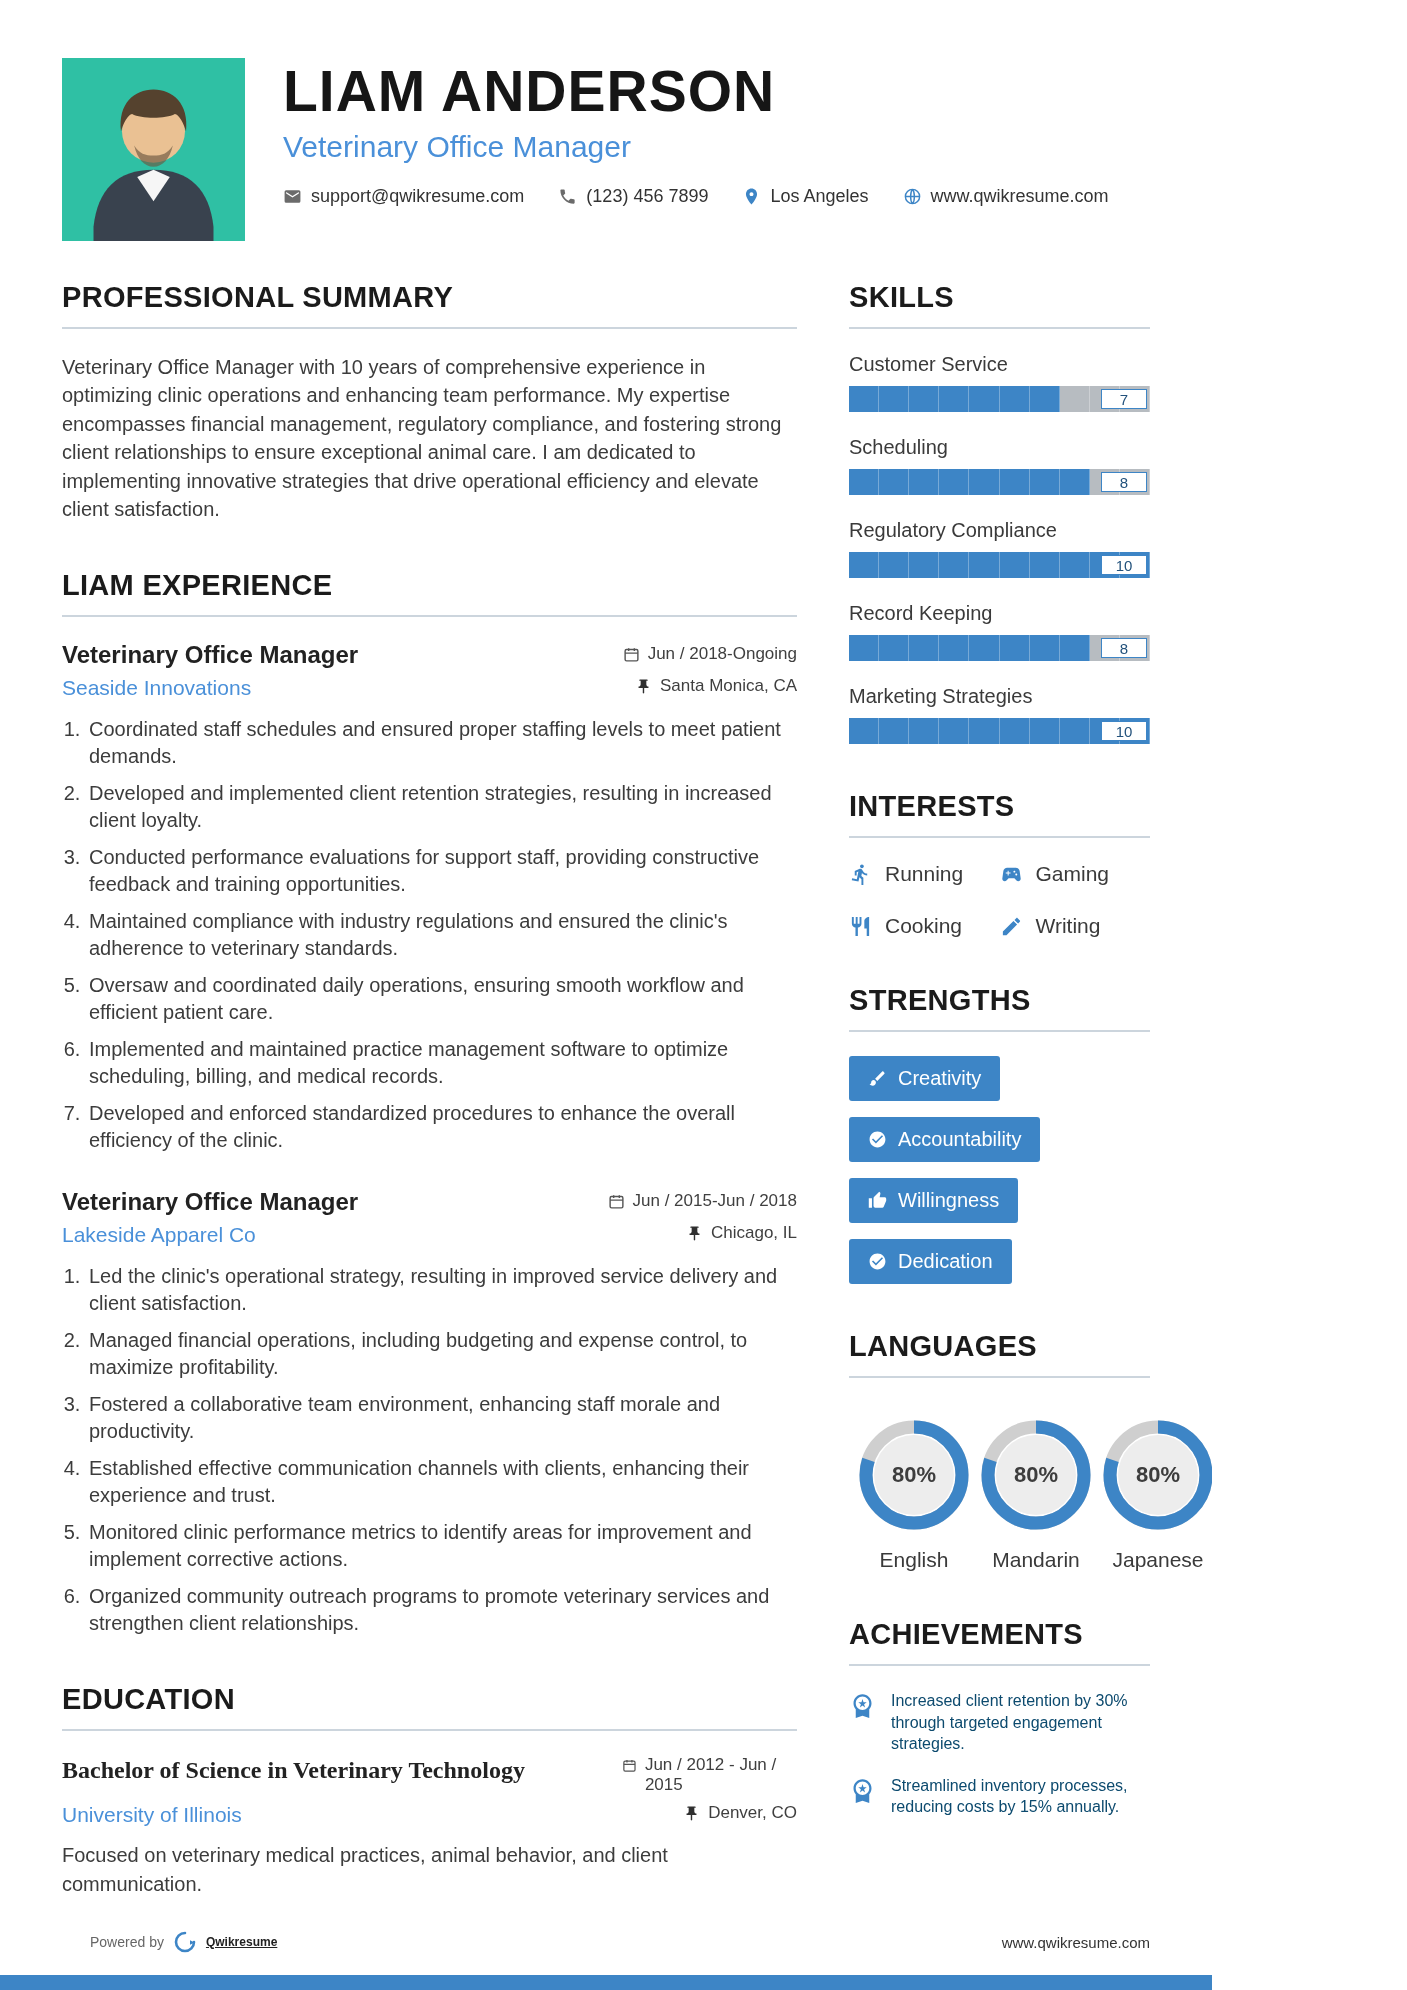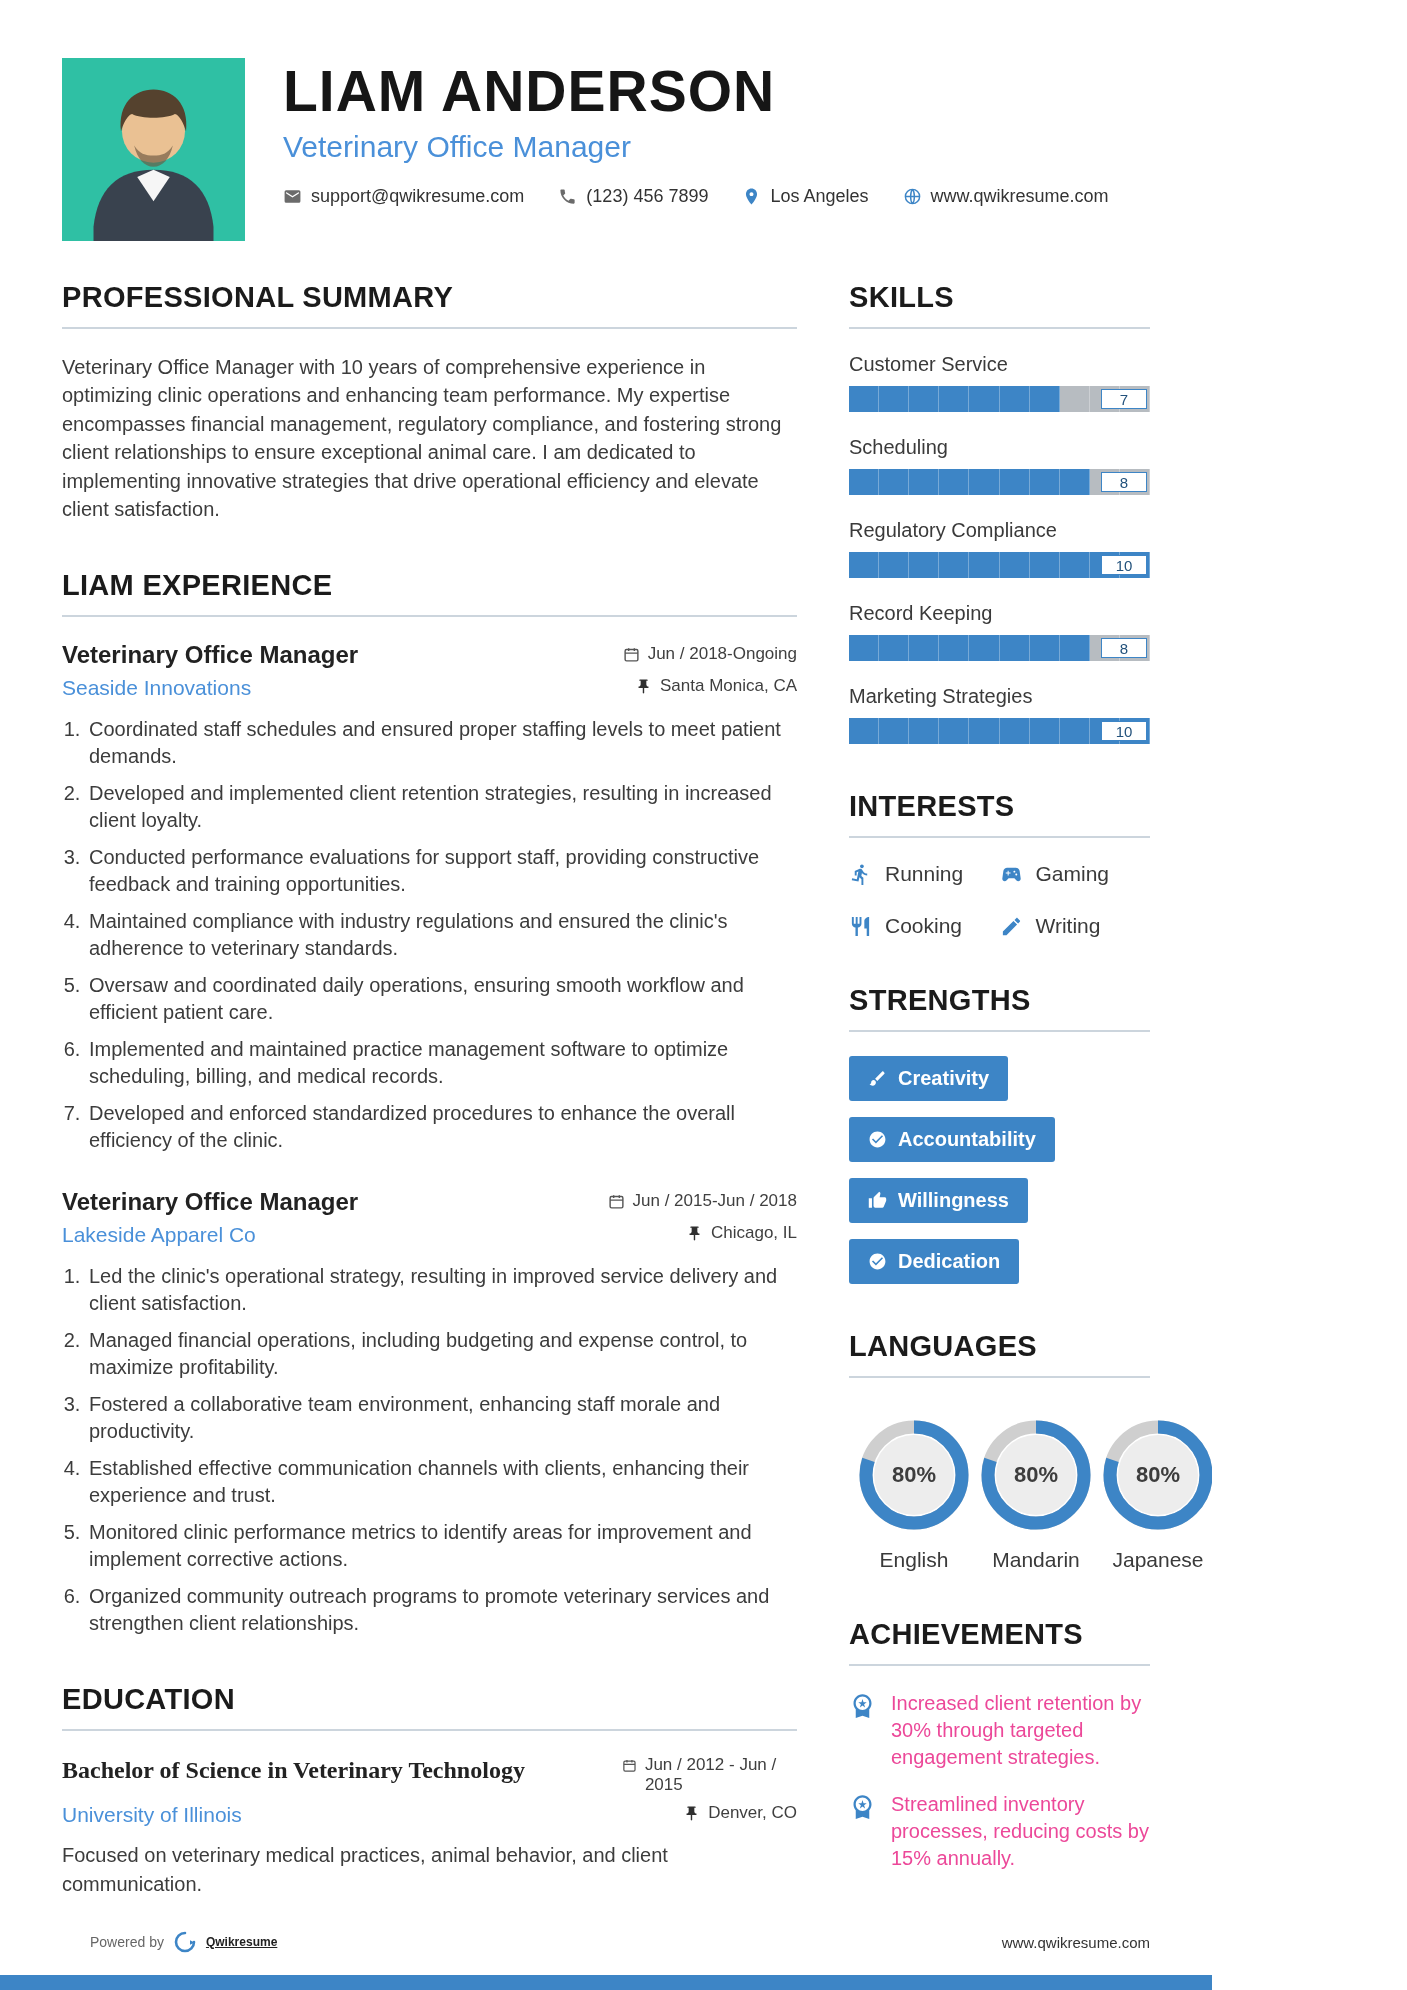--- a/index.html
+++ b/index.html
@@ -60,40 +60,40 @@
   .skill-value { position:absolute; z-index:2; right:3px; top:3px; width:46px; height:20px;
      background:#fff; border:1px solid #3d85c6; color:#23527c; font-size:15px;
      display:flex; align-items:center; justify-content:center; }
 
   
   .interests-grid { display:grid; grid-template-columns:1fr 1fr; row-gap:28px; margin-top:4px; }
   .interest { display:flex; align-items:center; gap:13px; font-size:21px; color:#3a3a3a; }
   .interest .ic { width:23px; height:23px; color:#3d85c6; flex:0 0 23px; }
 
   
-  .strengths-wrap { display:flex; flex-wrap:wrap; gap:16px; margin-top:4px;font-weight:bold; }
+  .strengths-wrap { display:flex; flex-wrap:wrap; gap:16px; margin-top:4px; }
   .strength-chip { display:inline-flex; align-items:center; gap:11px; background:#3d85c6; color:#fff;
      font-size:20px; padding:11px 19px; border-radius:3px; }
   .strength-chip .ic { width:19px; height:19px; color:#fff; }
 
   
   .langs-row { display:flex; justify-content:space-between; padding:12px 4px 0; }
   .lang { display:flex; flex-direction:column; align-items:center; }
   .donut-wrap { position:relative; width:122px; height:122px; }
   .donut-track { fill:none; stroke:#cfcfcf; stroke-width:13; }
   .donut-ring  { fill:none; stroke:#3d85c6; stroke-width:13; transform:rotate(-90deg); transform-origin:50% 50%; }
   .donut-hole  { fill:#ededed; }
   .donut-text { position:absolute; inset:0; display:flex; align-items:center; justify-content:center;
      font-size:22px; font-weight:bold; color:#3d3d3d; }
   .lang-label { margin-top:12px; font-size:21px; color:#3a3a3a; }
 
   
   .ach-item { display:flex; gap:15px; margin-bottom:20px; }
   .ach-item .ic { width:27px; height:27px; color:#3d85c6; flex:0 0 27px; margin-top:2px; }
-  .ach-text { font-size:20px; line-height:1.35; color:#ec4899; }
+  .ach-text { font-size:16px; line-height:1.35; color:#0c4a6e; }
 
   
   .footer { position:absolute; left:62px; right:62px; bottom:36px;
      display:flex; justify-content:space-between; align-items:center;margin-left:28px; }
   .powered { display:flex; align-items:center; gap:9px; }
   .powered-label { font-size:14px; color:#666; }
   .brand-logo { width:24px; height:24px; color:#3d85c6; }
   .brand-name { font-size:12px; font-weight:bold; color:#222; text-decoration:underline; }
   .footer-site { font-size:15px; color:#333; }
   .bottom-bar { position:absolute; left:0; right:0; bottom:0; height:15px; background:#3d85c6; }

